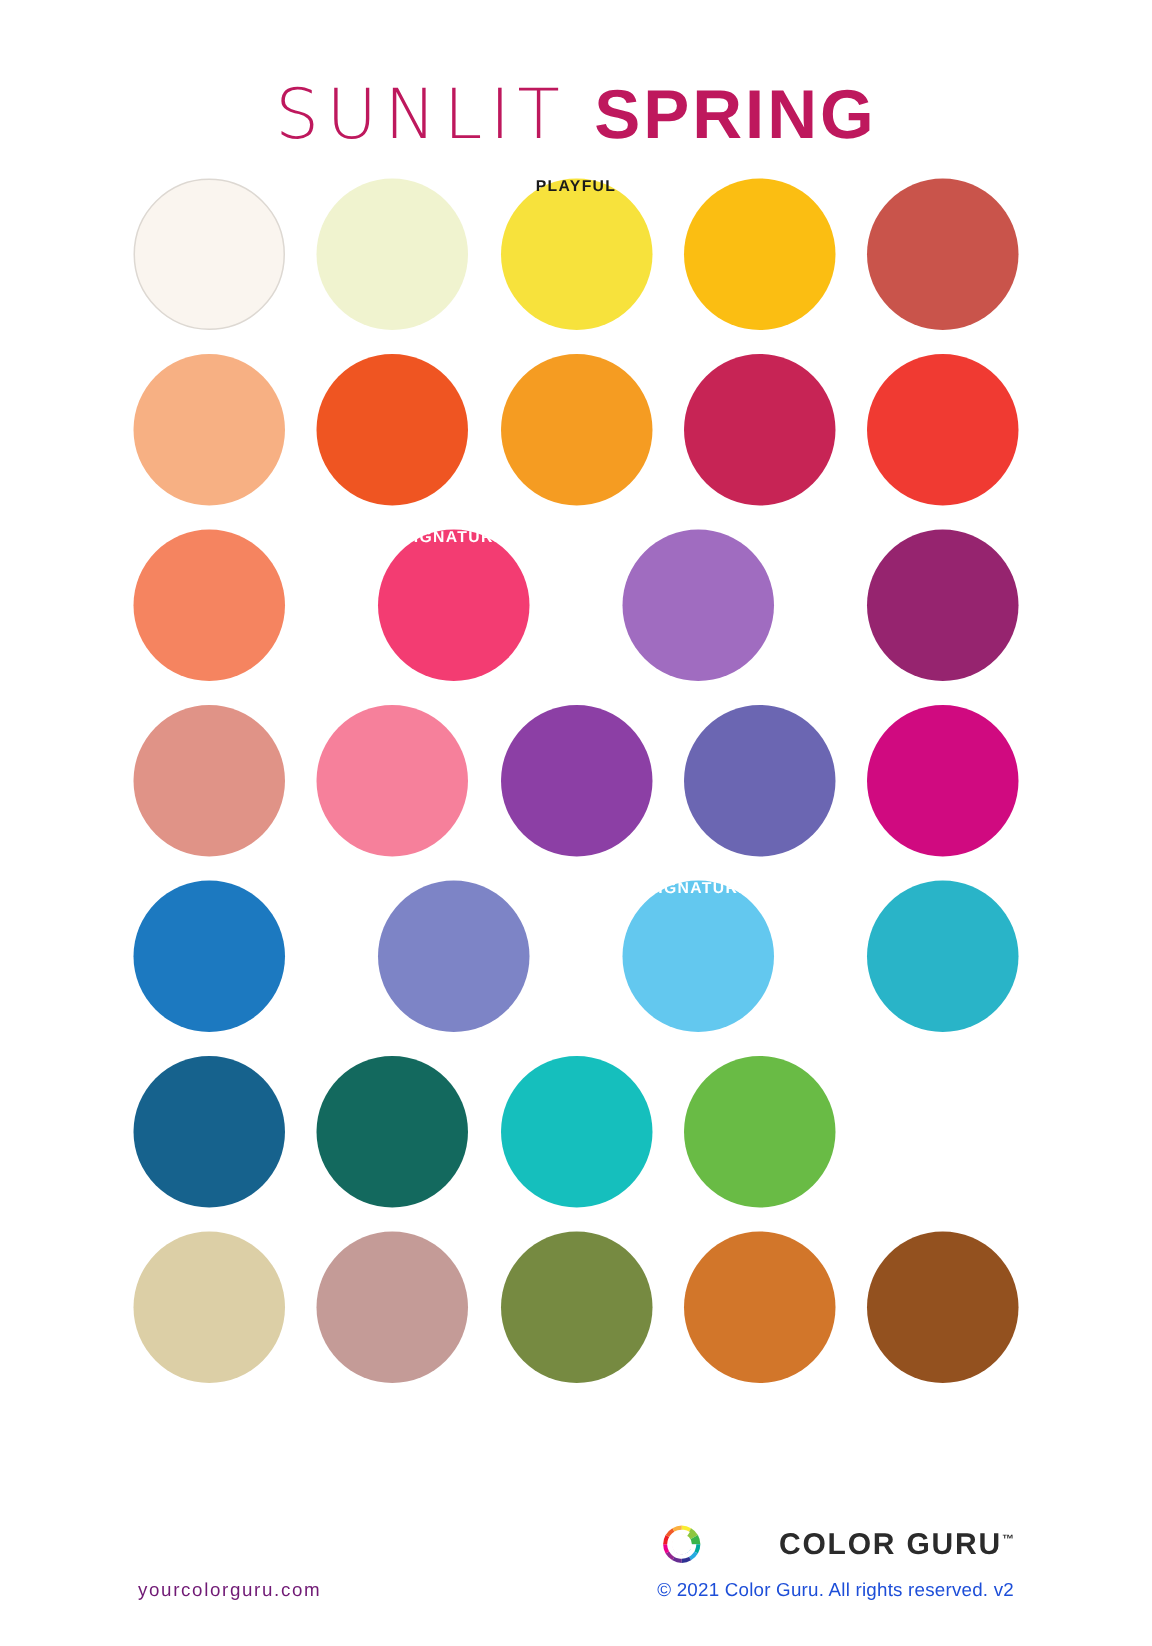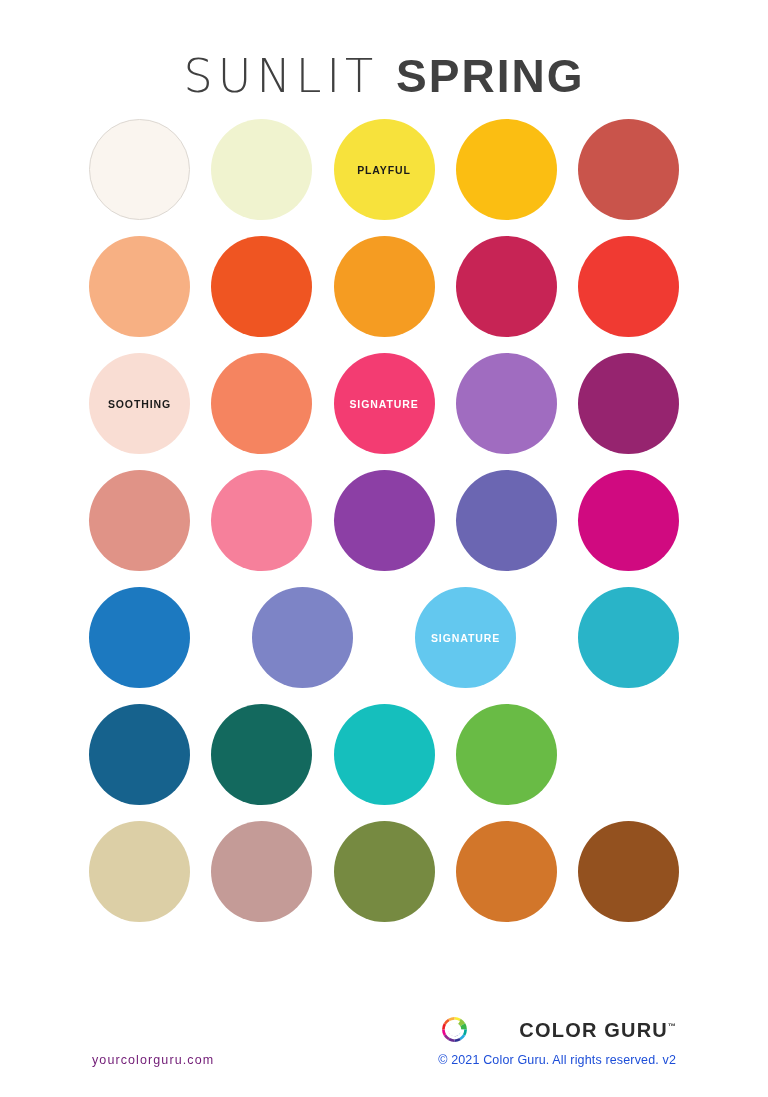--- a/index.html
+++ b/index.html
@@ -29,21 +29,21 @@
   .header {
     padding-top: 52px;
     padding-bottom: 10px;
     text-align: center;
   }
 
   .palette-title {
     font-size: 46px;
     line-height: 1.05;
     letter-spacing: 5px;
-    color: #404040;
+    color: #be185d;
     white-space: nowrap;
   }
 
   .title-light {
     font-weight: 300;
     font-family: "DejaVu Sans", sans-serif;
   }
 
   .title-bold {
     font-weight: 700;
@@ -64,21 +64,20 @@
   .swatch-row {
     display: flex;
     justify-content: space-between;
   }
 
   .swatch {
     width: 101px;
     height: 101px;
     border-radius: 50%;
     display: flex;
-    align-items: center;
     justify-content: center;
     position: relative;
     flex: 0 0 101px;
   }
 
   .swatch.has-outline {
     border: 1px solid #ddd8d2;
   }
 
   .swatch-label {
@@ -181,23 +180,20 @@
         <div class="swatch" title="#C9544B" style="background: rgb(201, 84, 75);"></div>
       </div>
       <div class="swatch-row">
         <div class="swatch" title="#F7B083" style="background: rgb(247, 176, 131);"></div>
         <div class="swatch" title="#EF5522" style="background: rgb(239, 85, 34);"></div>
         <div class="swatch" title="#F59C22" style="background: rgb(245, 156, 34);"></div>
         <div class="swatch" title="#C72455" style="background: rgb(199, 36, 85);"></div>
         <div class="swatch" title="#F03A32" style="background: rgb(240, 58, 50);"></div>
       </div>
       <div class="swatch-row">
-        <div class="swatch" title="#F9DDD3" style="background: rgb(249, 221, 211);">
-          <span class="swatch-label" style="color: rgb(26, 26, 26);">SOOTHING</span>
-        </div>
         <div class="swatch" title="#F58460" style="background: rgb(245, 132, 96);"></div>
         <div class="swatch" title="#F33C72" style="background: rgb(243, 60, 114);">
           <span class="swatch-label" style="color: rgb(255, 255, 255);">SIGNATURE</span>
         </div>
         <div class="swatch" title="#A06CC0" style="background: rgb(160, 108, 192);"></div>
         <div class="swatch" title="#96246F" style="background: rgb(150, 36, 111);"></div>
       </div>
       <div class="swatch-row">
         <div class="swatch" title="#E09387" style="background: rgb(224, 147, 135);"></div>
         <div class="swatch" title="#F6809B" style="background: rgb(246, 128, 155);"></div>

